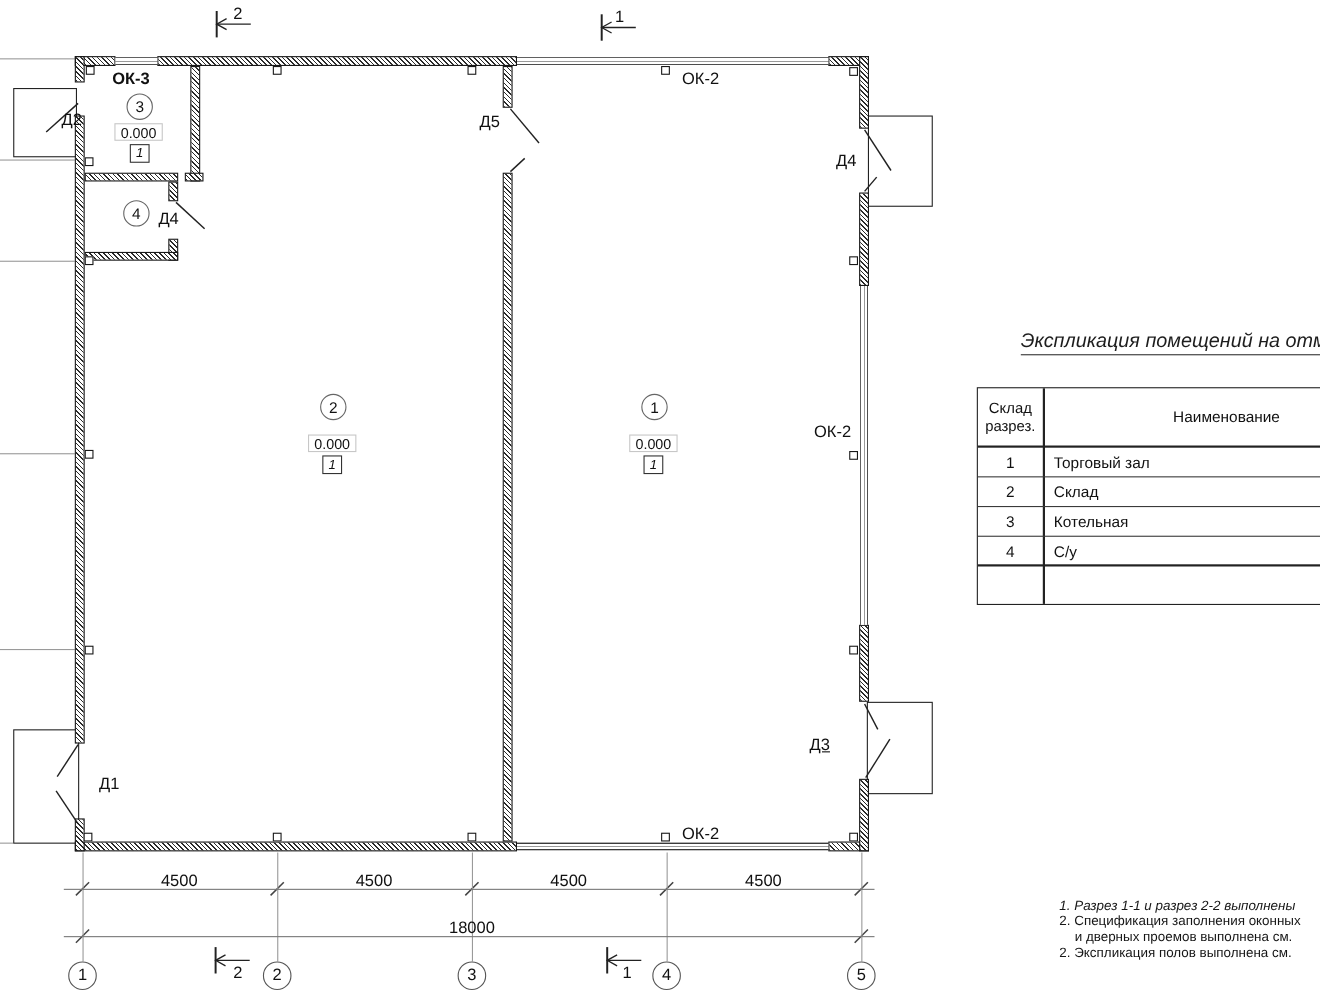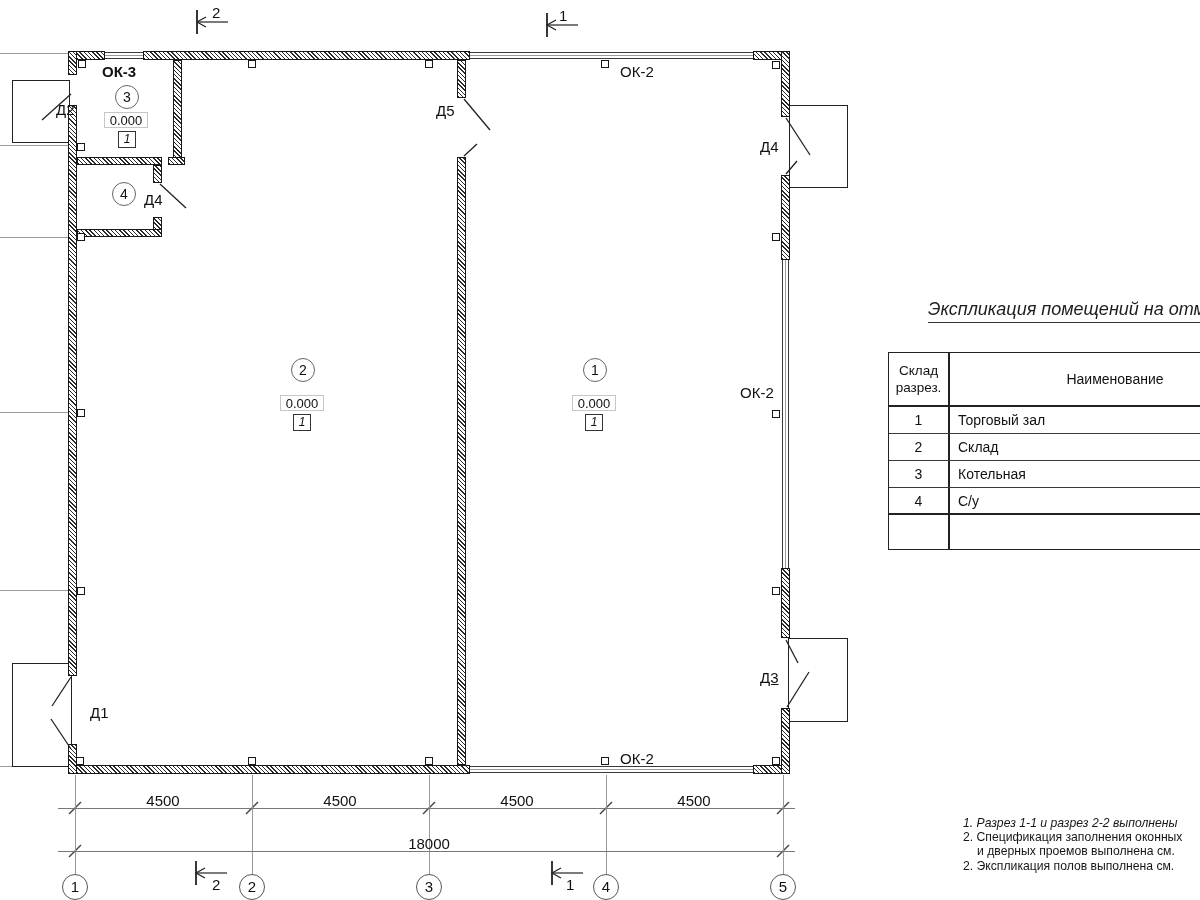--- a/index.html
+++ b/index.html
@@ -150,21 +150,21 @@
   <div class="sectxt" style="left:212px;top:876px;">2</div>
   <div class="sectxt" style="left:566px;top:876px;">1</div>
 
   <div class="lbl" style="left:56px;top:101px;">Д2</div>
   <div class="lbl" style="left:102px;top:63px;font-weight:bold;">ОК-3</div>
   <div class="lbl" style="left:620px;top:63px;">ОК-2</div>
   <div class="lbl" style="left:436px;top:102px;">Д5</div>
   <div class="lbl" style="left:144px;top:191px;">Д4</div>
   <div class="lbl" style="left:760px;top:138px;">Д4</div>
   <div class="lbl" style="left:740px;top:384px;">ОК-2</div>
-  <div class="lbl" style="left:760px;top:669px;text-decoration:underline;">Д3</div>
+  <div class="lbl" style="left:736px;top:669px;text-decoration:underline;">Д3</div>
   <div class="lbl" style="left:90px;top:704px;">Д1</div>
   <div class="lbl" style="left:620px;top:750px;">ОК-2</div>
 
   <div class="rmc" style="left:115px;top:85px;">3</div>
   <div class="elev" style="left:104px;top:112px;">0.000</div>
   <div class="fbox" style="left:118px;top:131px;">1</div>
   <div class="rmc" style="left:112px;top:182px;">4</div>
   <div class="rmc" style="left:291px;top:358px;">2</div>
   <div class="elev" style="left:280px;top:395px;">0.000</div>
   <div class="fbox" style="left:293px;top:414px;">1</div>

